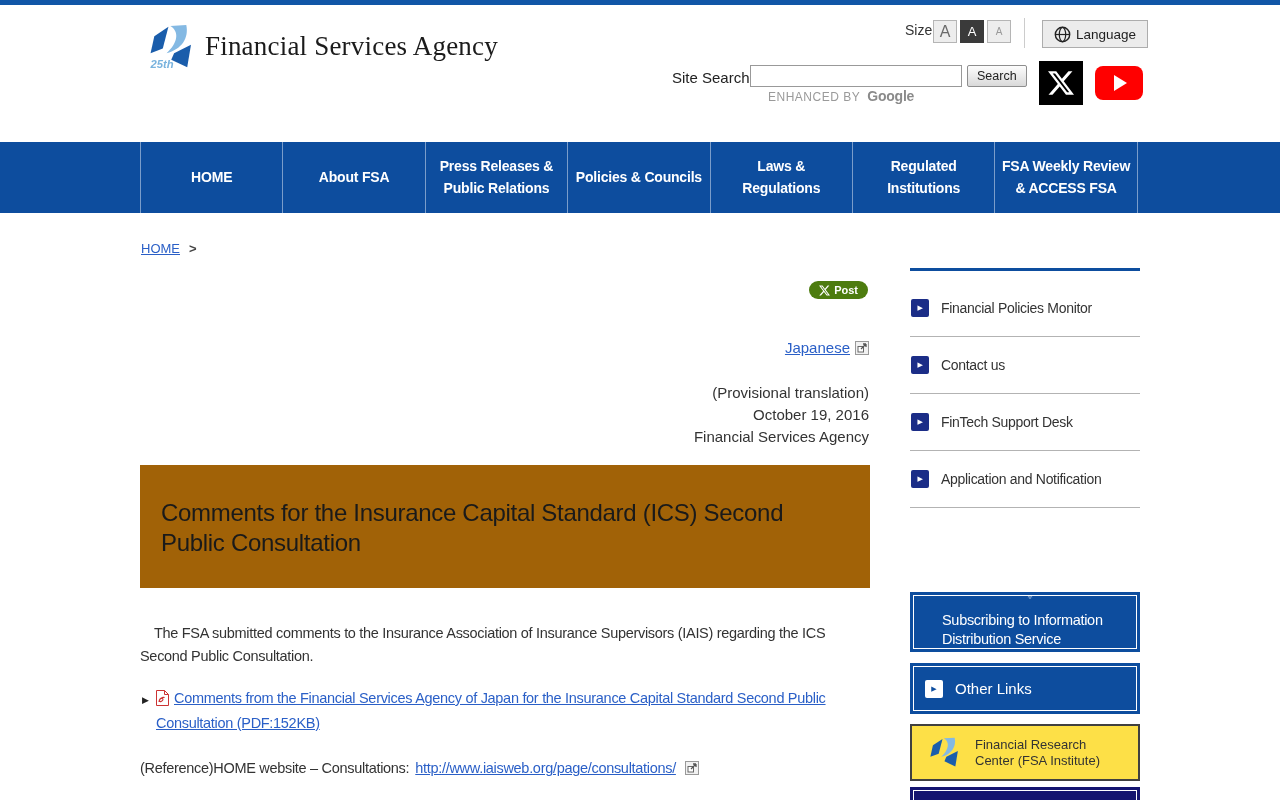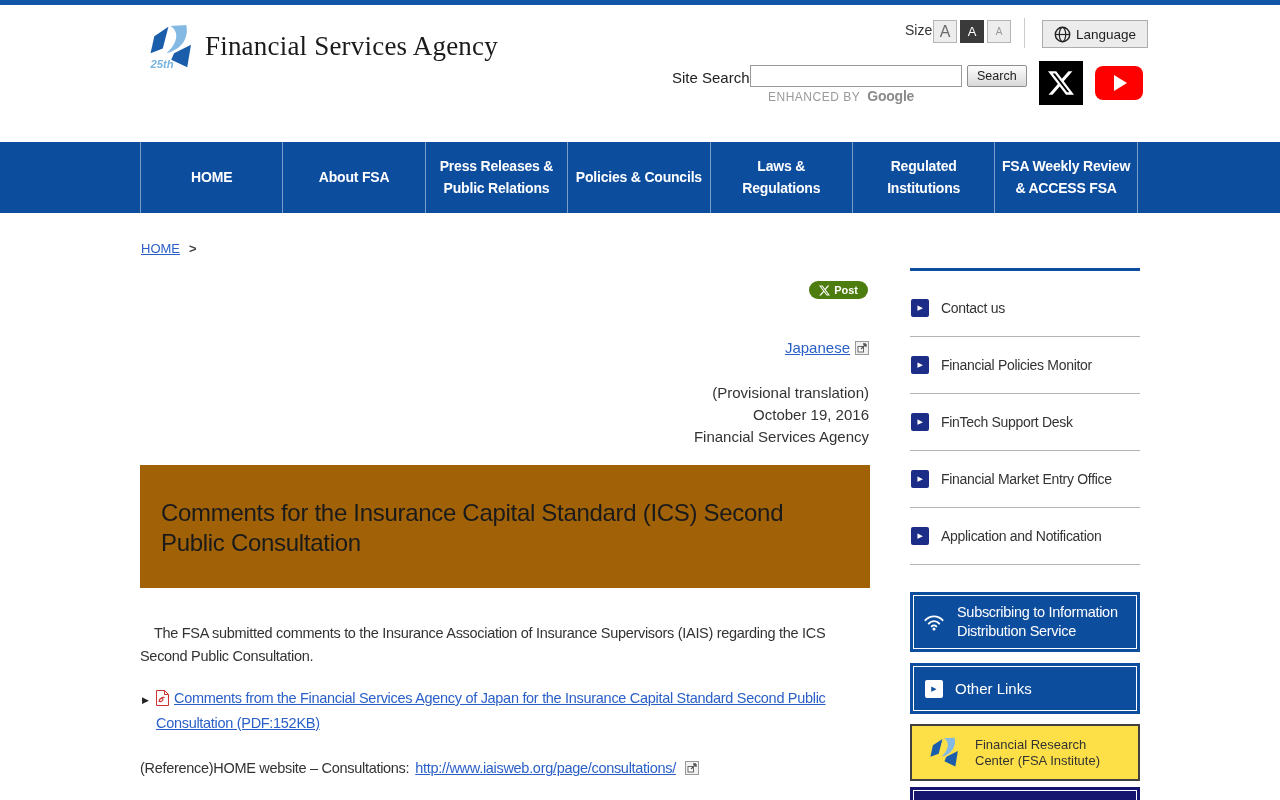--- a/index.html
+++ b/index.html
@@ -81,21 +81,21 @@
   .side-row { height:57px; border-bottom:1px solid #b3b3b3; display:flex; align-items:center; gap:12px;
               padding-left:1px; font-size:14px; letter-spacing:-.3px; color:#333; white-space:nowrap; cursor:pointer; }
   .sq { width:18px; height:18px; flex:none; background:#1b2d87; border-radius:2px; color:#fff;
         display:flex; align-items:center; justify-content:center; font-size:7px; }
   .sq::before { content:"▶"; }
   .sq.inv { background:#fff; color:#0d4d9e; }
 
   .side-btn { position:absolute; left:910px; width:230px; background:#0d4d9e; border:3px solid #0d4d9e;
               box-shadow:inset 0 0 0 1px #fff; display:flex; align-items:center; gap:12px; padding-left:10px;
               color:#fff; cursor:pointer; }
-  .subscribe-btn { top:592px; height:60px; font-size:14.5px; letter-spacing:-.3px; line-height:19px; }
+  .subscribe-btn { top:592px; height:60px; font-size:14.5px; letter-spacing:-.3px; line-height:19px;flex-direction:column; }
   .subscribe-btn .lbl { width:176px; }
   .otherlinks-btn { top:663px; height:51px; font-size:15px; padding-left:12px; }
   .research-btn { position:absolute; left:910px; top:724px; width:230px; height:57px; background:#fde047;
                   border:2px solid #404040; display:flex; align-items:center; gap:10px; padding-left:17px;
                   font-size:13px; color:#333; line-height:16px; cursor:pointer; }
   .research-btn .lbl { width:150px; }
   .bottom-cut { position:absolute; left:910px; top:787px; width:230px; height:40px; background:#151570;
                 border:3px solid #151570; box-shadow:inset 0 0 0 1px #fff; cursor:pointer; }
 </style>
 </head>
@@ -222,37 +222,33 @@
         <rect x="3" y="5.5" width="5.5" height="5.5" fill="#fff" stroke="#666"></rect>
         <path d="M6 8 L11 3 M11 3 h-3 M11 3 v3" stroke="#555" stroke-width="1.3" fill="none"></path>
       </svg>
     </span>
   </div>
 
   <div class="side-list">
 
       <div class="side-row">
         <span class="sq"></span>
+        <span>Financial Policies Monitor</span>
+      </div>
+
+      <div class="side-row">
+        <span class="sq"></span>
         <span>Contact us</span>
       </div>
 
       <div class="side-row">
         <span class="sq"></span>
-        <span>Financial Policies Monitor</span>
-      </div>
-
-      <div class="side-row">
-        <span class="sq"></span>
         <span>FinTech Support Desk</span>
       </div>
 
-      <div class="side-row">
-        <span class="sq"></span>
-        <span>Financial Market Entry Office</span>
-      </div>
 
       <div class="side-row">
         <span class="sq"></span>
         <span>Application and Notification</span>
       </div>
     </div>
 
   <div class="side-btn subscribe-btn">
     <svg width="22" height="18" viewBox="0 0 20 16">
       <path d="M2.2 6.4 A10.5 10.5 0 0 1 17.8 6.4" fill="none" stroke="#fff" stroke-width="1.7" stroke-linecap="round"></path>

